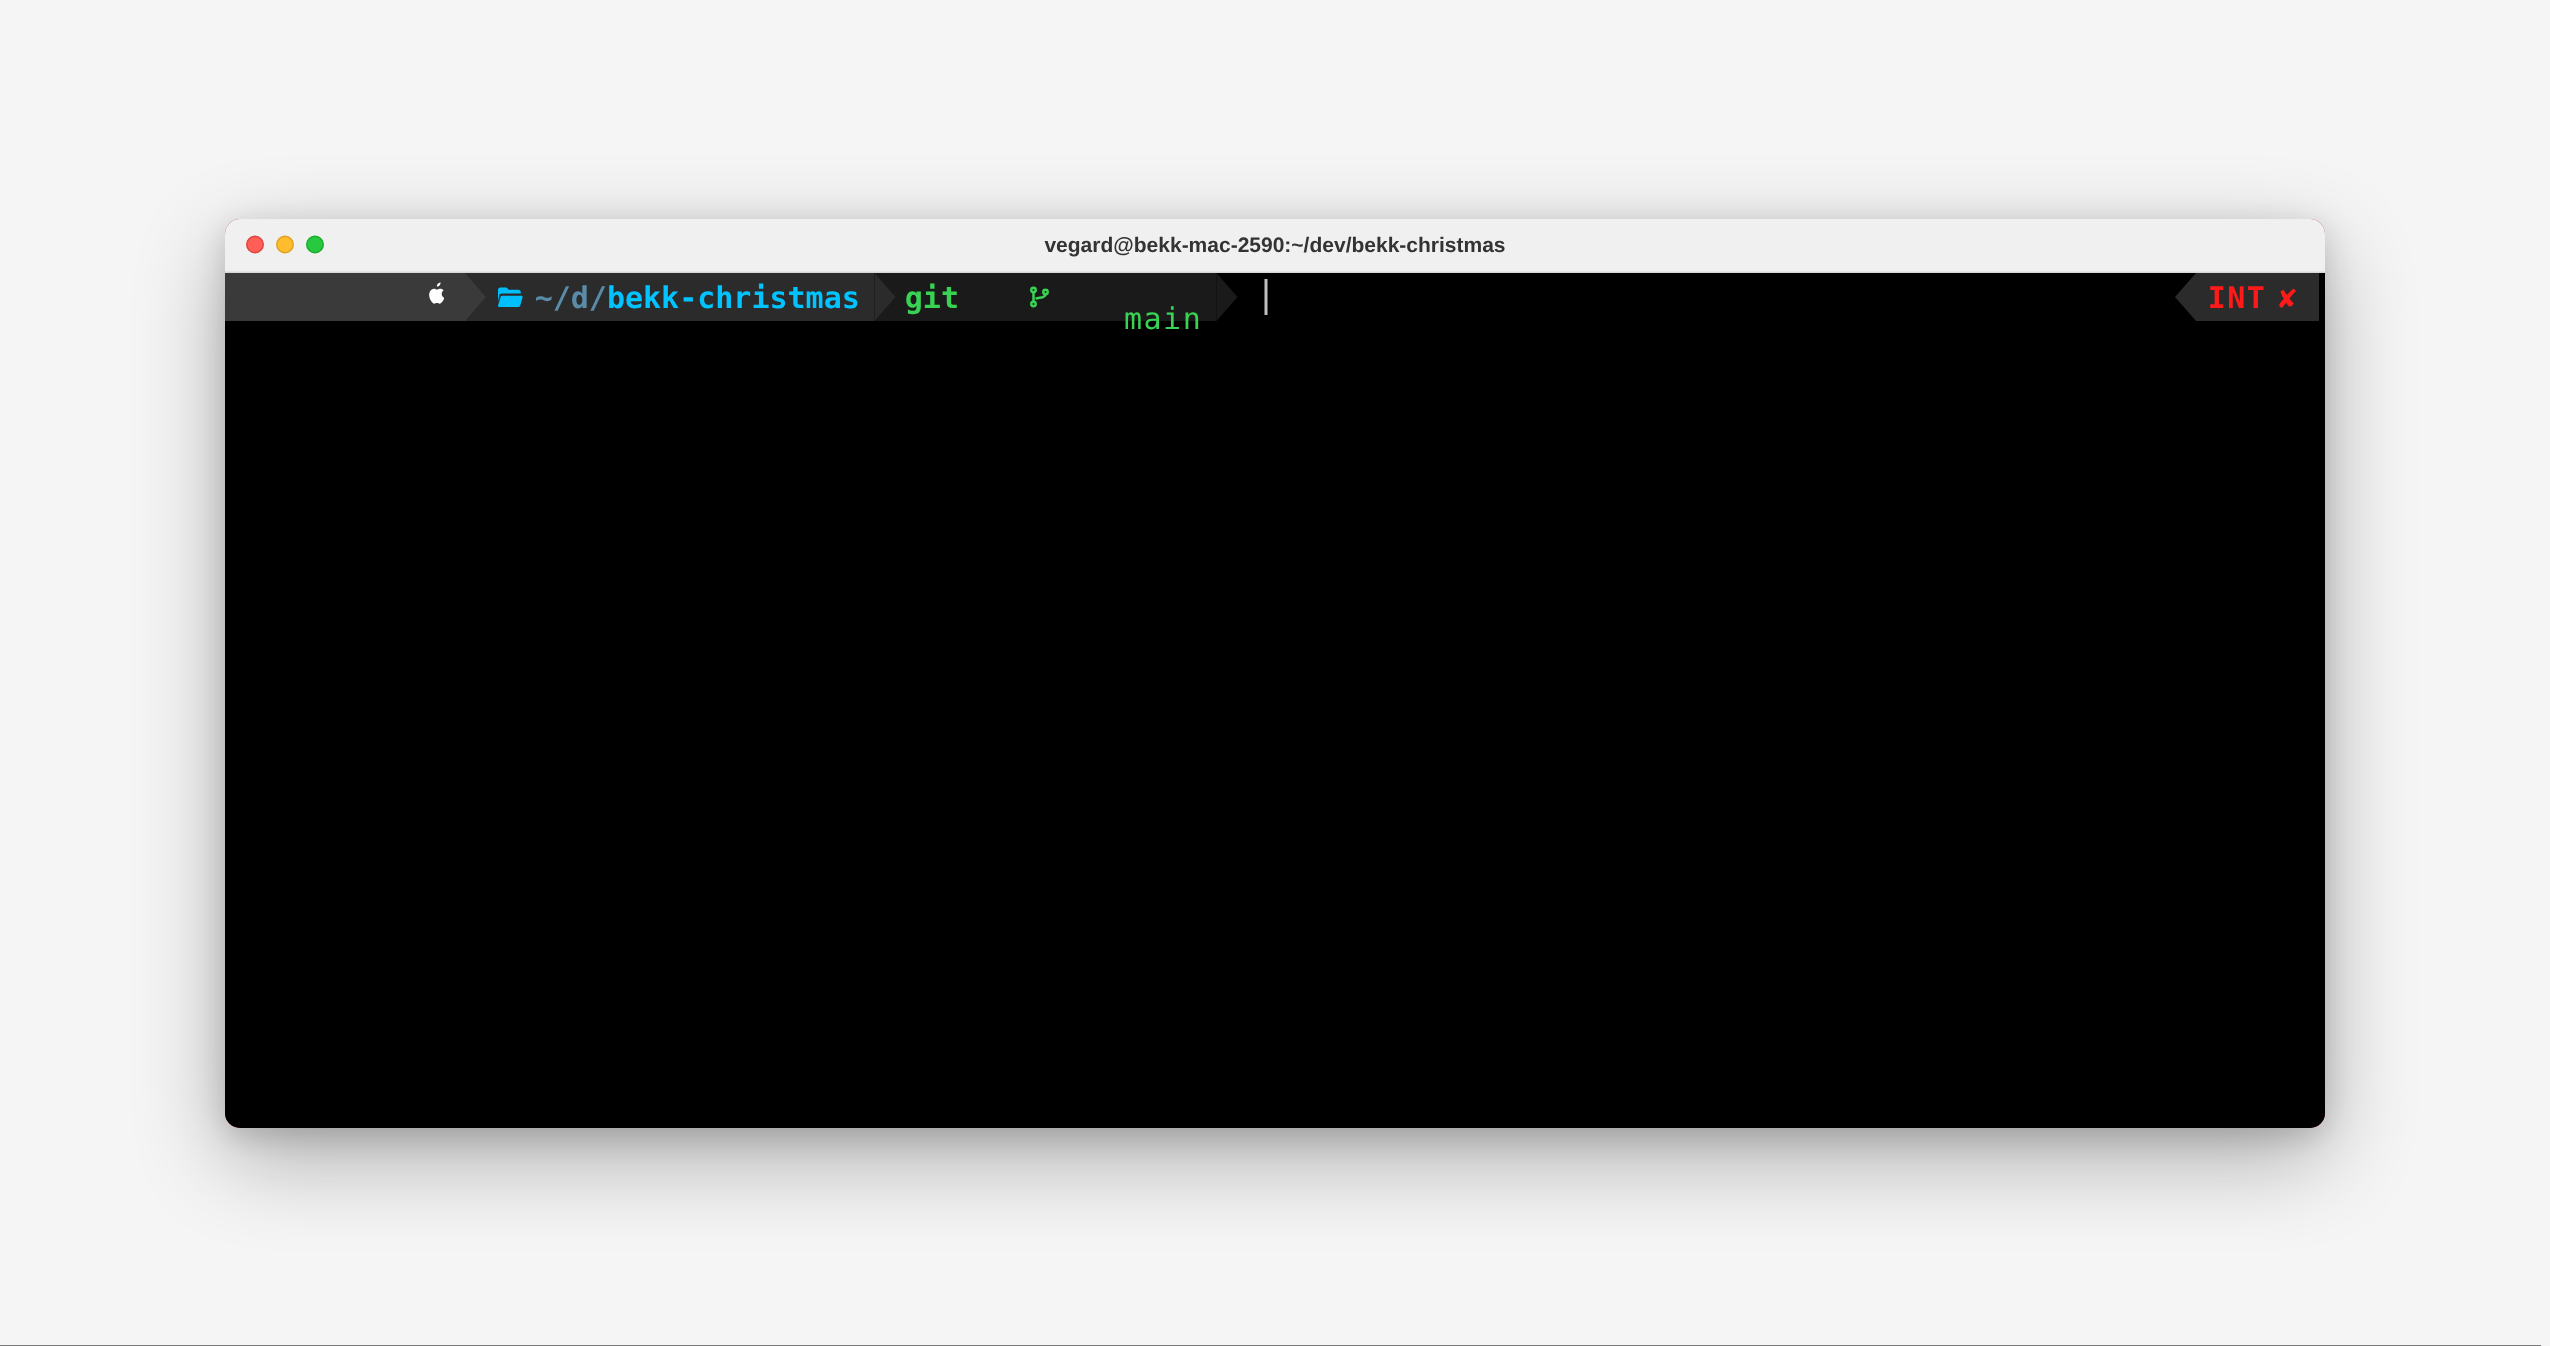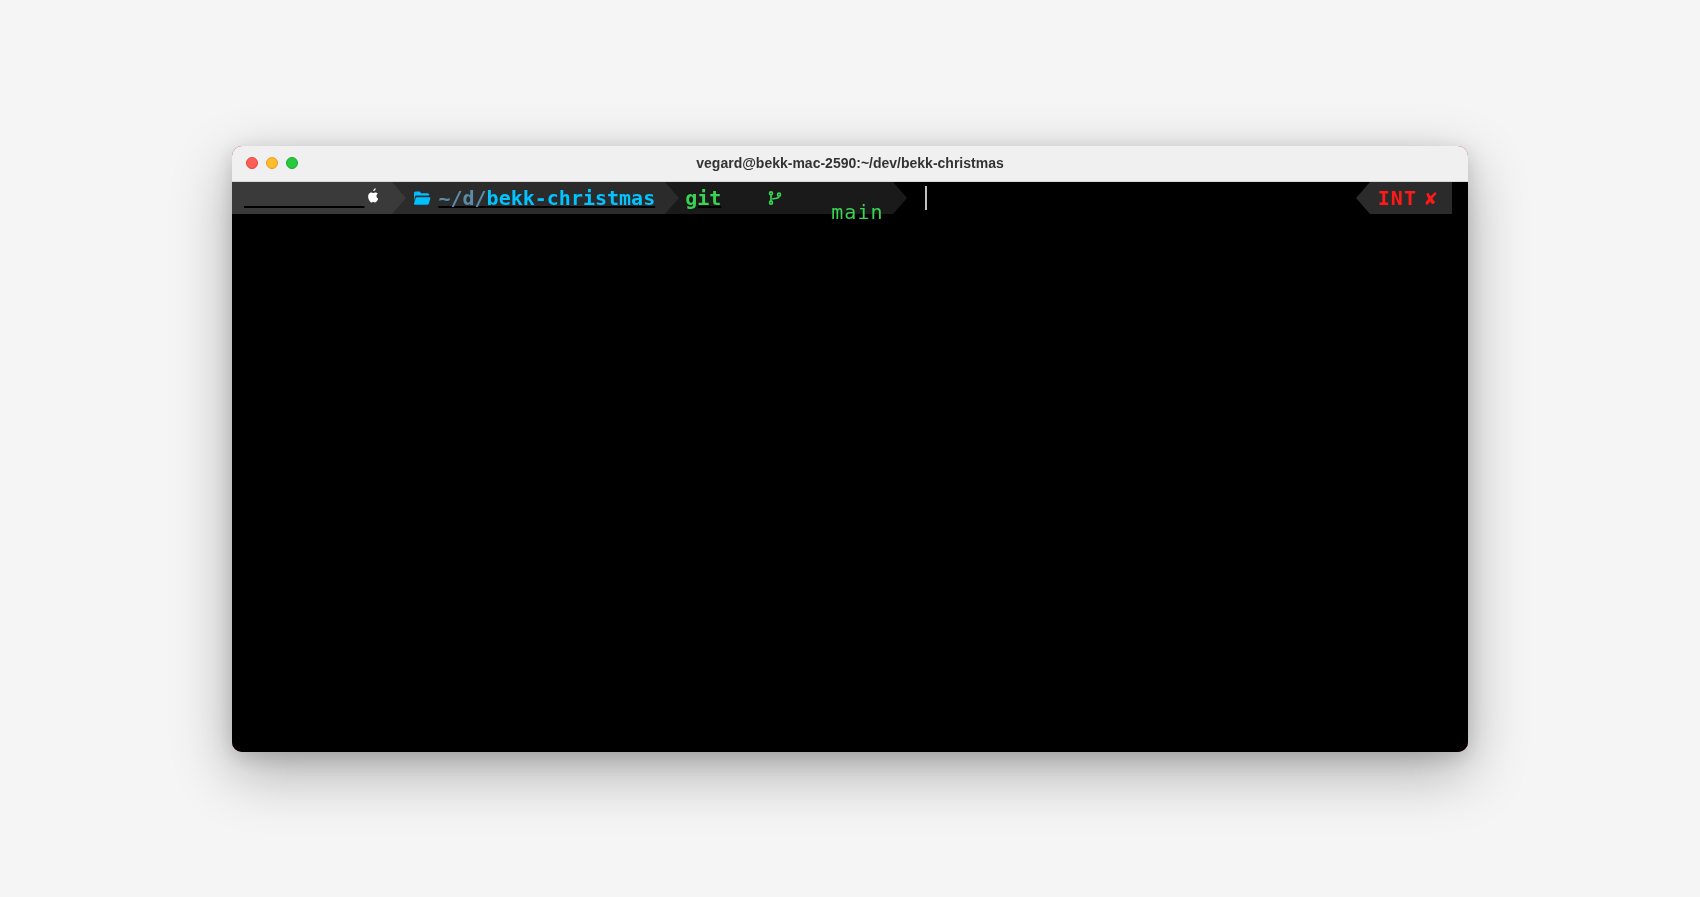--- a/index.html
+++ b/index.html
@@ -6,26 +6,25 @@
     body {
       background: #f5f5f5;
       font-family: -apple-system, BlinkMacSystemFont, "Segoe UI", sans-serif;
       display: flex;
       align-items: center;
       justify-content: center;
       min-height: 100vh;
       padding: 20px;
     }
     .terminal-window {
-      width: 1236px;
+      width: 1400px;
       background: #b91c1c;
       border-radius: 10px;
       box-shadow: 0 20px 60px rgba(0,0,0,0.3), 0 5px 20px rgba(0,0,0,0.15);
       overflow: hidden;
-      text-decoration: underline;
     }
     .titlebar {
       height: 36px;
       background: #f0f0f0;
       border-bottom: 1px solid #d8d8d8;
       display: flex;
       align-items: center;
       position: relative;
     }
     .traffic-lights {
@@ -105,21 +104,21 @@
     .cursor {
       width: 2px;
       height: 24px;
       background: #c0c0c0;
       align-self: center;
       margin-left: 18px;
     }
 
     .right-status {
       position: absolute;
-      right: 16px;
+      right: 4px;
       top: 0;
       height: 32px;
       display: flex;
       align-items: flex-start;
     }
     .rseg {
       background: #2b2b2b;
       height: 32px;
       display: flex;
       align-items: center;

